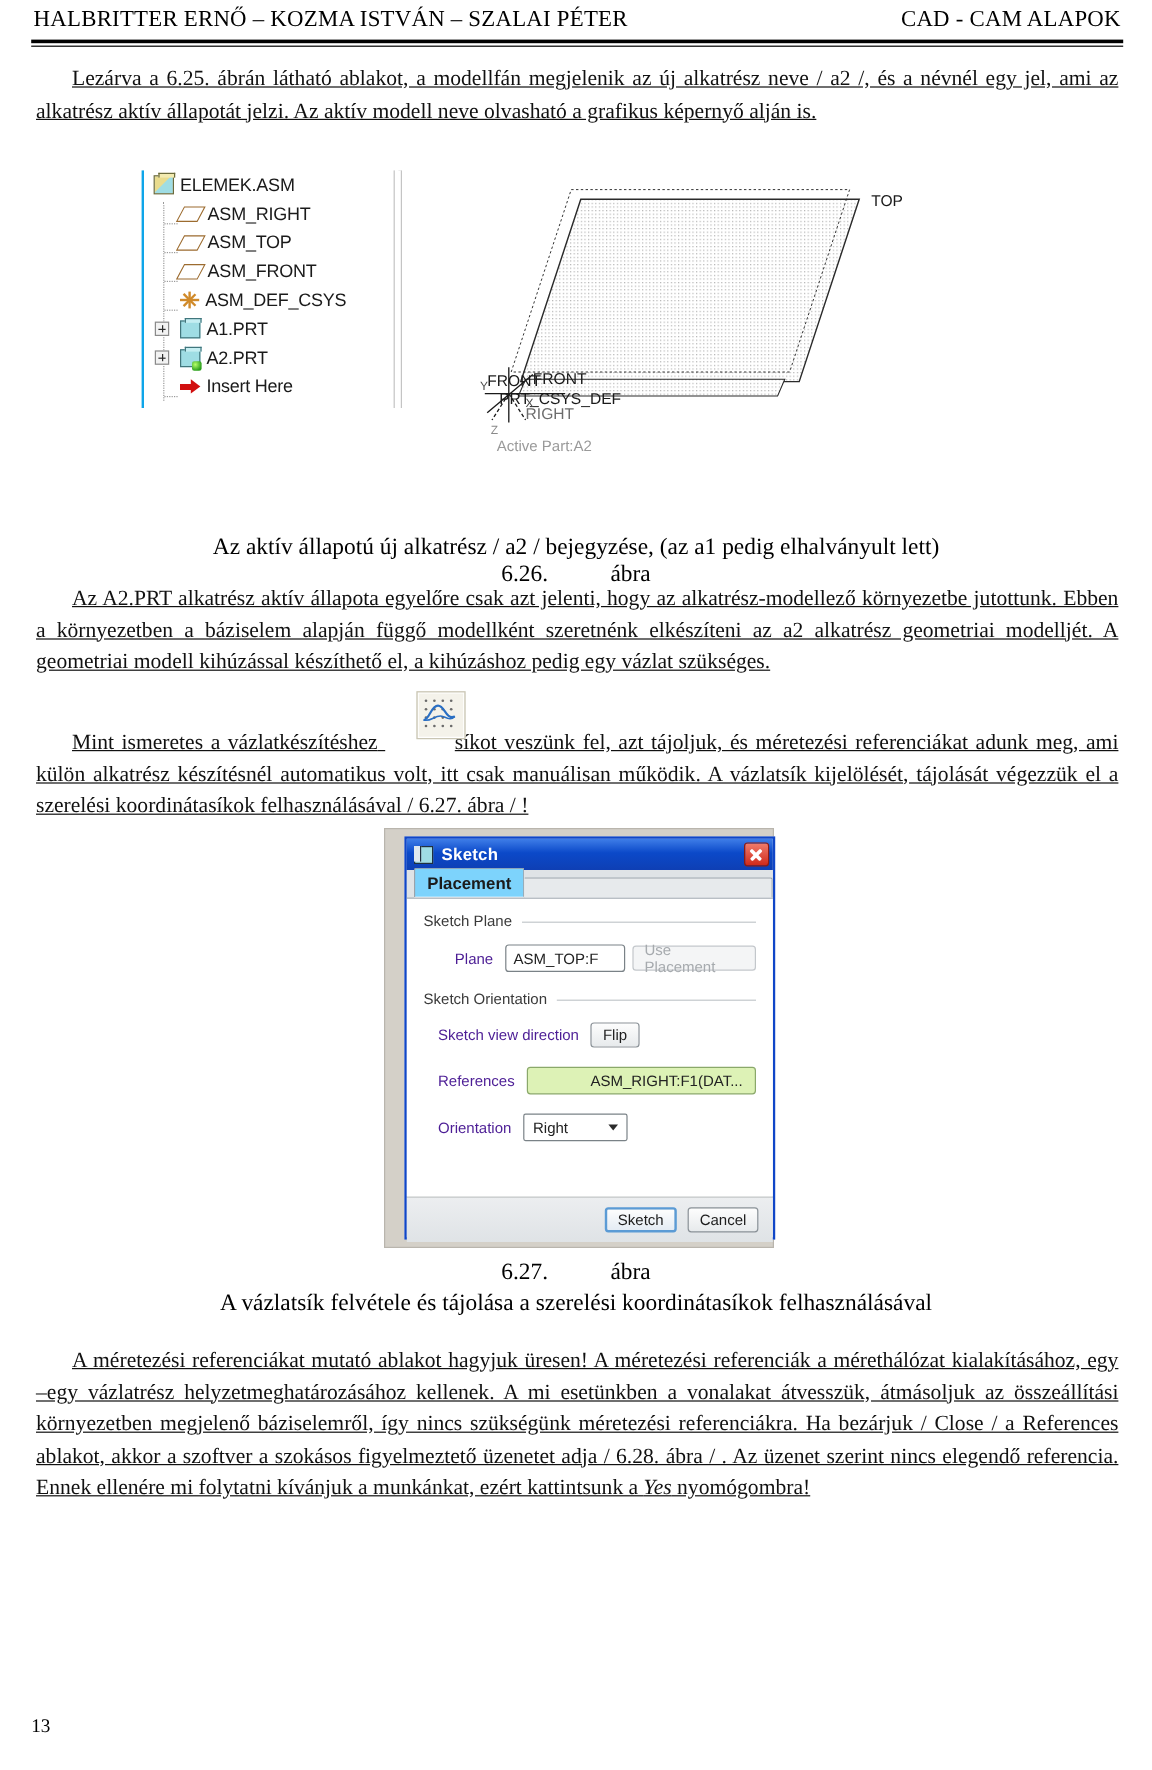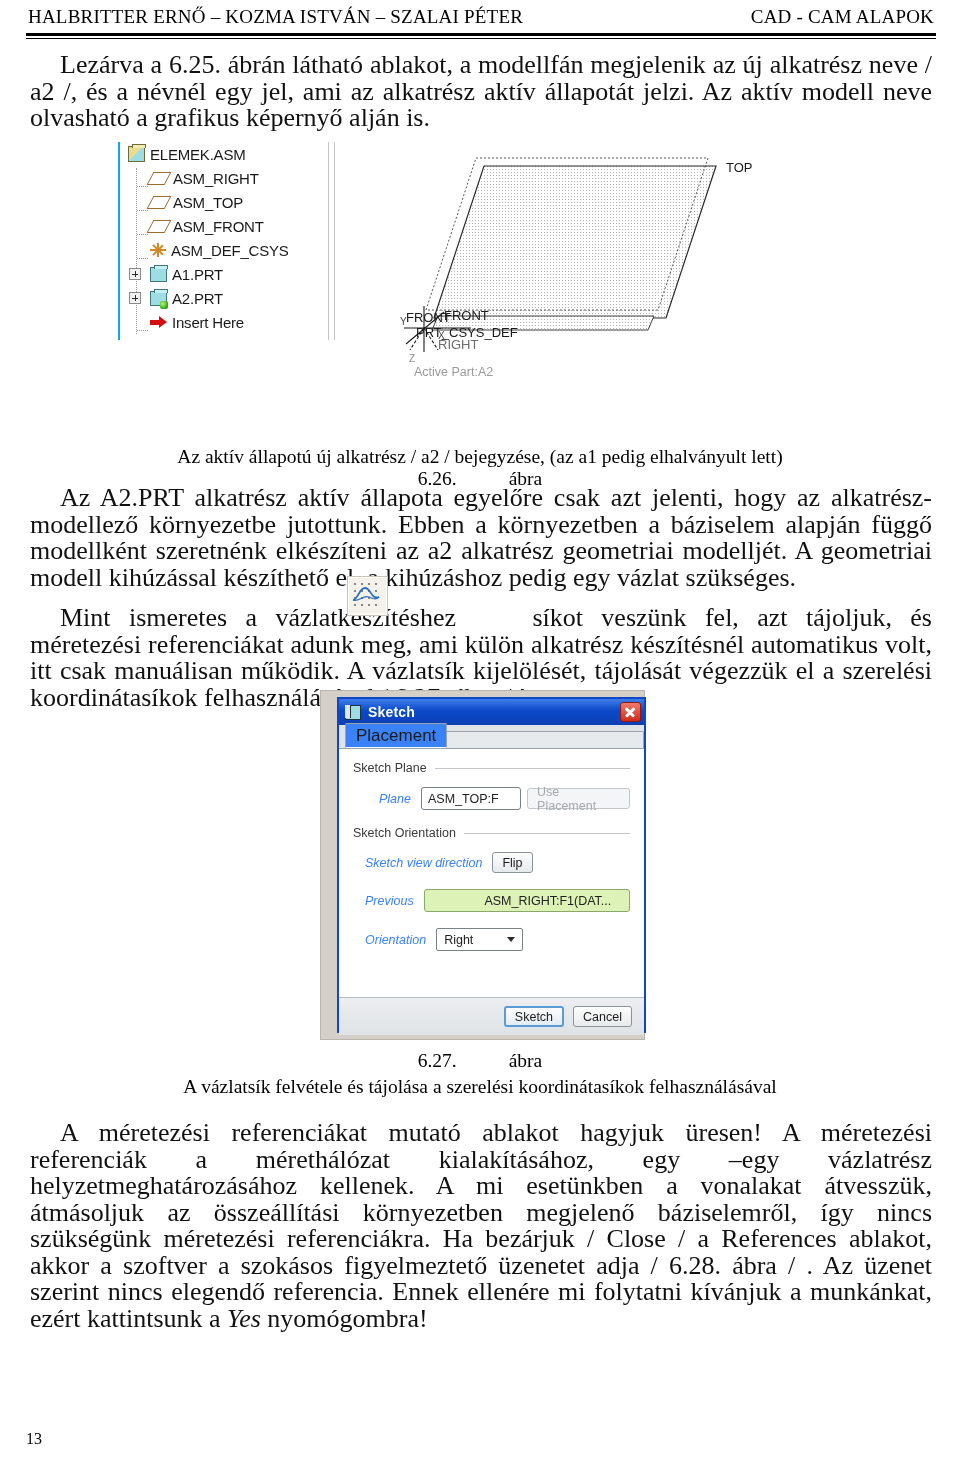--- a/index.html
+++ b/index.html
@@ -47,24 +47,25 @@
     top: 38px;
     width: 910px;
     height: 1px;
     background: #000;
   }
 
   
   .para {
     position: absolute;
     font-family: "Liberation Serif", serif;
-    font-size: 26px;
+    font-size: 18px;
     line-height: 26.5px;
     text-align: justify;
     color: #111;
+    text-decoration: underline;
   }
   .para .ind { display: inline-block; width: 30px; }
 
   
   .fig1 {
     position: absolute;
     left: 118px;
     top: 136px;
     width: 670px;
     height: 262px;
@@ -303,24 +304,24 @@
     background: #dfe3e6;
     display: flex;
     align-items: flex-end;
     padding-left: 6px;
     box-sizing: border-box;
     border-bottom: 1px solid #9aa3ab;
   }
   .dlg-tab {
     height: 23px;
     padding: 0 10px;
-    font-size: 17px;
-    font-weight: normal;
+    font-size: 14px;
+    font-weight: bold;
     color: #1b1b1b;
-    background: #3b82f6;
+    background: #7dd3fc;
     border: 1px solid #9aa3ab;
     border-bottom: 1px solid #ffffff;
     display: flex; align-items: center;
     border-radius: 2px 2px 0 0;
   }
   .dlg-tabrest {
     flex: 1;
     height: 16px;
     background: #e7eaec;
     border: 1px solid #9aa3ab;
@@ -349,21 +350,21 @@
     background: #c3c7cb;
     margin-left: 8px;
   }
   .field-row {
     display: flex;
     align-items: center;
     margin-bottom: 16px;
     font-size: 12.5px;
     color: #222;
   }
-  .fld-label { margin-right: 10px; color:#3b82f6;font-style:italic; }
+  .fld-label { margin-right: 10px; color:#4c1d95; }
   .collector {
     height: 21px;
     border: 1px solid #7a8287;
     background: #ffffff;
     border-radius: 3px;
     display: flex; align-items: center;
     padding: 0 6px;
     font-size: 12.5px;
     overflow: hidden;
     white-space: nowrap;
@@ -624,21 +625,21 @@
         <span>Sketch Orientation</span>
         <span class="line"></span>
       </div>
 
       <div class="field-row" style="padding-left:12px;align-items:center;">
         <span class="fld-label">Sketch view direction</span>
         <span class="btn">Flip</span>
       </div>
 
       <div class="field-row" style="padding-left:12px;">
-        <span class="fld-label">Previous</span>
+        <span class="fld-label">References</span>
         <span class="collector green" style="width:160px; justify-content:center;padding-left:48px;">ASM_RIGHT:F1(DAT...</span>
       </div>
 
       <div class="field-row" style="padding-left:12px;">
         <span class="fld-label">Orientation</span>
         <span class="select">
           <span>Right</span>
           <span class="arrow"></span>
         </span>
       </div>

